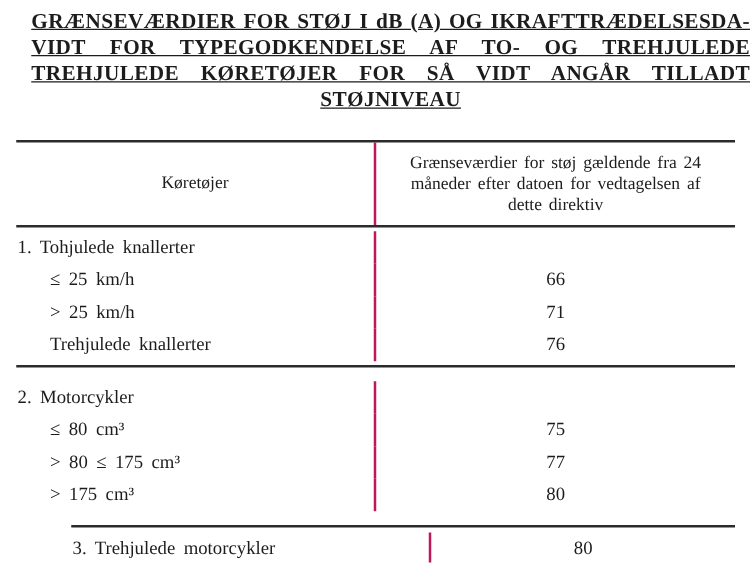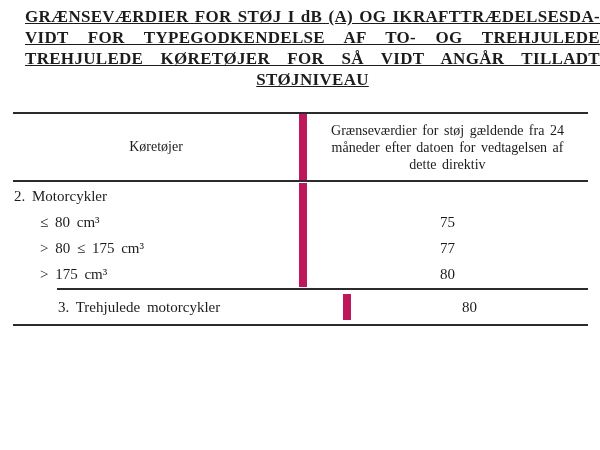--- a/index.html
+++ b/index.html
@@ -49,21 +49,21 @@
     border-top: 2px solid #2b2b2b;
     border-bottom: 2px solid #2b2b2b;
   }
   .trow { display: flex; }
   .cl {
     flex: 0 0 286px;
     box-sizing: border-box;
   }
   .cr {
     flex: 1 1 auto;
-    border-left: 8px solid #be185d;
+    border-left: 2px solid #be185d;
     text-align: center;
     box-sizing: border-box;
   }
 
   
   .header-row { height: 66px; }
   .header-row .cl {
     display: flex;
     align-items: center;
     justify-content: center;
@@ -79,21 +79,21 @@
     word-spacing: 2px;
   }
   .header-row .cr .hdr-text {
     max-width: 262px;
     text-align: center;
   }
 
   
   .section { border-top: 2px solid #2b2b2b; }
   .section-1 { padding: 3px 0; }
-  .section-2 { padding: 1px 0; }
+  .section-2 { padding: 11px 0; }
   .section-3 { padding: 4px 0; margin-left: 44px; }
   .body-row .cl,
   .body-row .cr {
     font-size: 15px;
     line-height: 26px;
     word-spacing: 3px;
   }
   .body-row .cl { padding-left: 1px; }
   .body-row .cl.lvl1 { padding-left: 27px; }
 </style>
@@ -109,20 +109,38 @@
 
 <div class="vtable">
 
   <div class="trow header-row">
     <div class="cl">Køretøjer</div>
     <div class="cr">
       <div class="hdr-text">Grænseværdier for støj gældende fra 24 måneder efter datoen for vedtagelsen af dette direktiv</div>
     </div>
   </div>
 
+  <div class="section section-1">
+    <div class="trow body-row">
+      <div class="cl lvl0">1. Tohjulede knallerter</div>
+      <div class="cr"></div>
+    </div>
+    <div class="trow body-row">
+      <div class="cl lvl1">≤ 25 km/h</div>
+      <div class="cr">66</div>
+    </div>
+    <div class="trow body-row">
+      <div class="cl lvl1">&gt; 25 km/h</div>
+      <div class="cr">71</div>
+    </div>
+    <div class="trow body-row">
+      <div class="cl lvl1">Trehjulede knallerter</div>
+      <div class="cr">76</div>
+    </div>
+  </div>
 
   <div class="section section-2">
     <div class="trow body-row">
       <div class="cl lvl0">2. Motorcykler</div>
       <div class="cr"></div>
     </div>
     <div class="trow body-row">
       <div class="cl lvl1">≤ 80 cm³</div>
       <div class="cr">75</div>
     </div>

